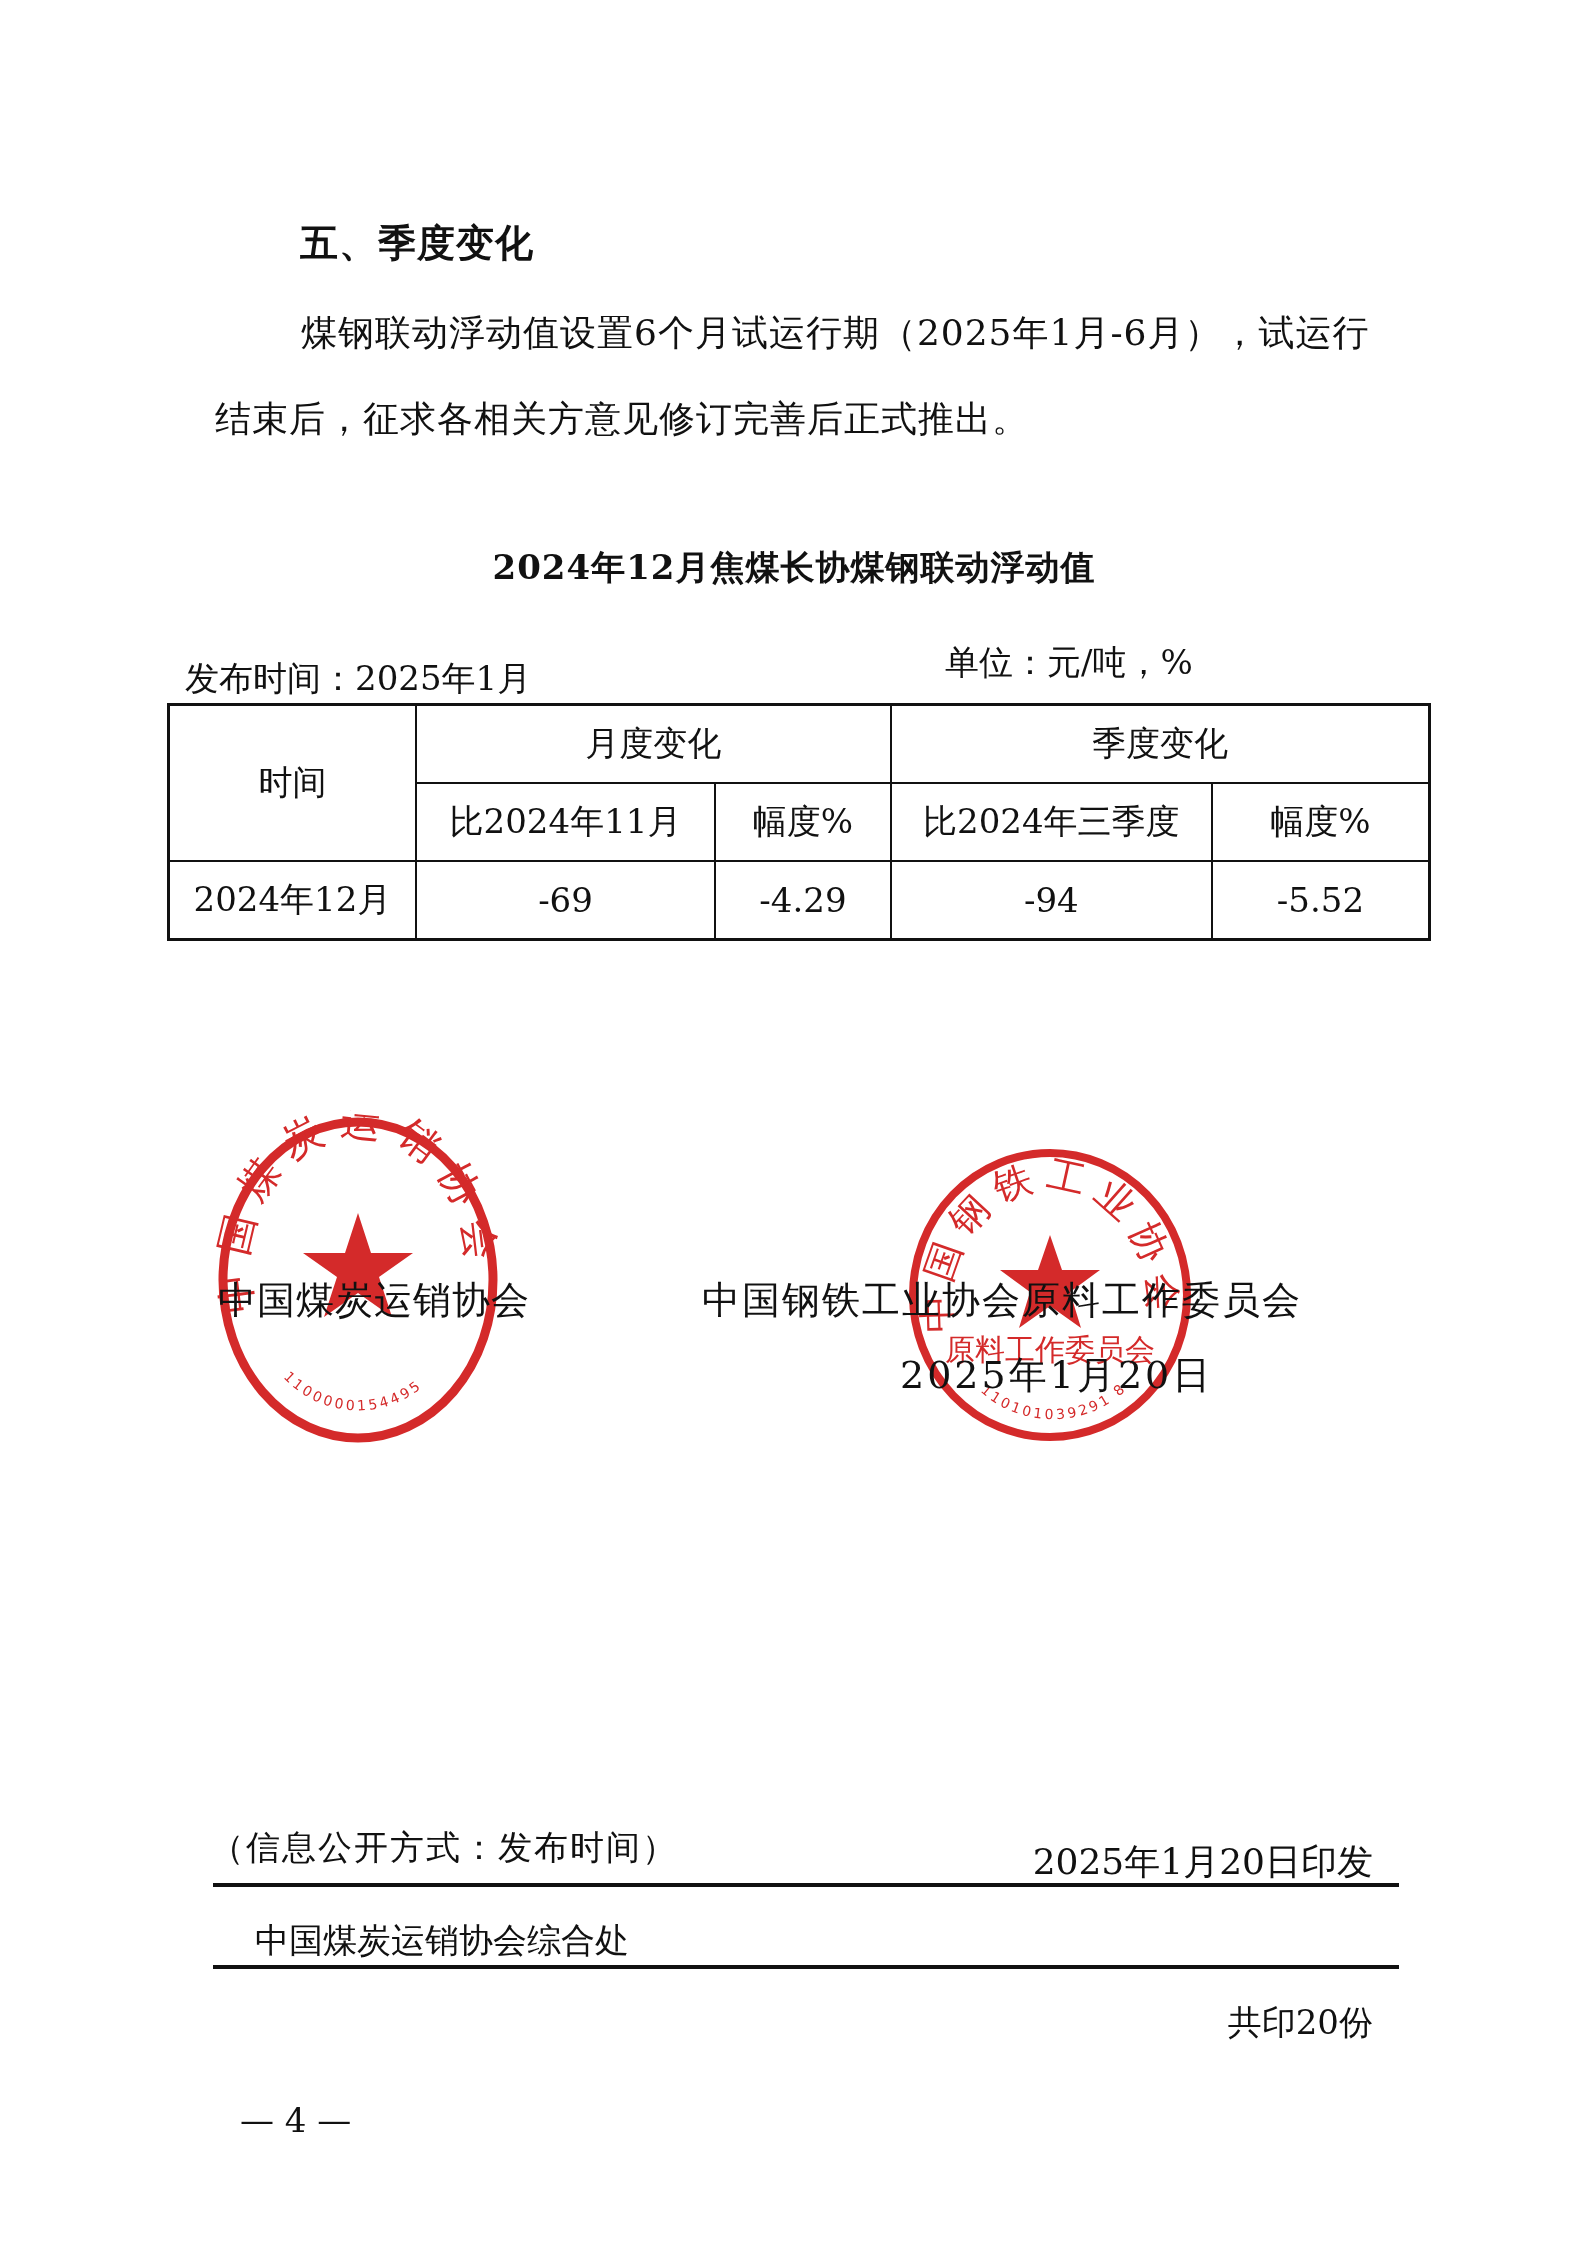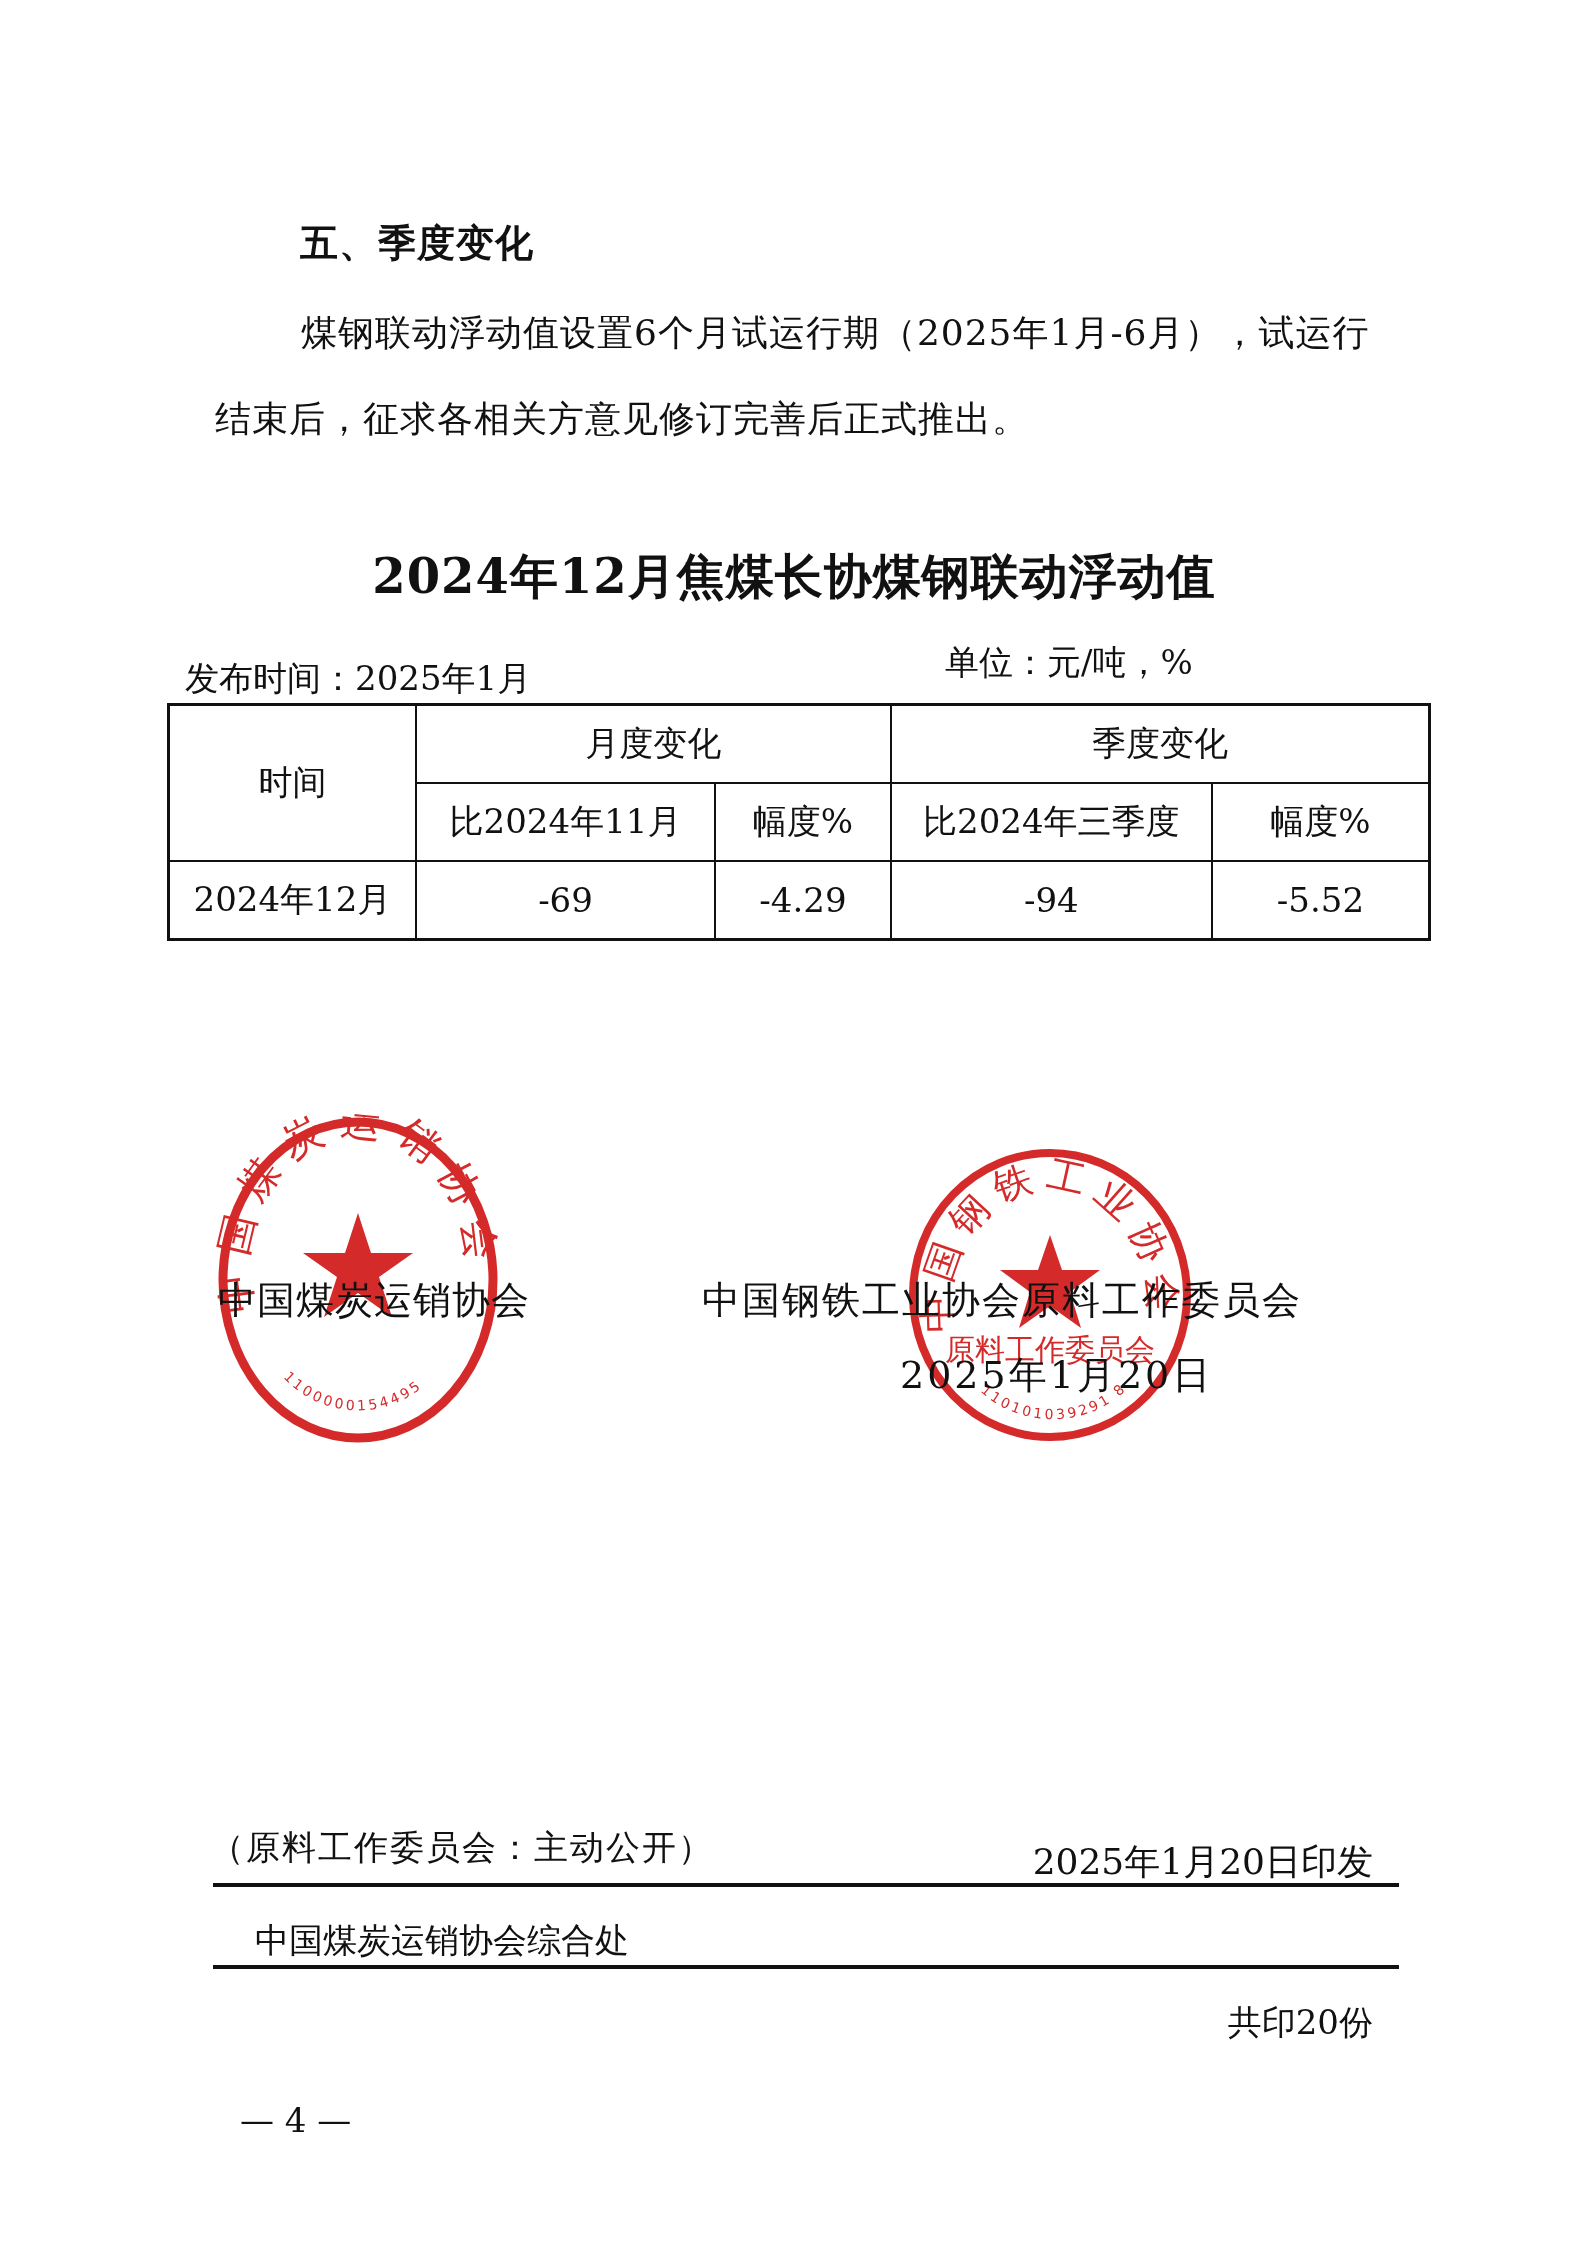--- a/index.html
+++ b/index.html
@@ -12,21 +12,21 @@
   .h-section {
     left: 300px; top: 218px; font-size: 38px; font-weight: bold;
     font-family: "DejaVu Sans", "Liberation Sans", sans-serif; letter-spacing: 1px;
   }
   .para {
     left: 215px; top: 290px; width: 1180px; font-size: 36px; line-height: 86px;
     text-indent: 86px; letter-spacing: 1px;
   }
   .tbl-title {
     left: 0; width: 1588px; top: 545px; text-align: center;
-    font-size: 48px; font-weight: bold; letter-spacing: 1px;
+    font-size: 34px; font-weight: bold; letter-spacing: 1px;
   }
   .meta-left { left: 185px; top: 640px; font-size: 34px; margin-top: 16px; }
   .meta-right { left: 945px; top: 640px; font-size: 34px; }
   table.data {
     position: absolute; left: 167px; top: 703px; width: 1264px;
     border-collapse: collapse; font-size: 34px;
   }
   table.data td {
     border: 2px solid #111; text-align: center; vertical-align: middle; padding: 0;
   }
@@ -113,19 +113,19 @@
   <text x="150" y="220" text-anchor="middle" font-size="30" fill="#d42a2a" font-family="DejaVu Sans, sans-serif">原料工作委员会</text>
   <text font-size="14" fill="#d42a2a" font-family="DejaVu Sans, sans-serif" letter-spacing="3">
     <textPath href="#arcRb" startOffset="8%">110101039291 8</textPath>
   </text>
 </svg>
 
 <div class="abs sign-left">中国煤炭运销协会</div>
 <div class="abs sign-right">中国钢铁工业协会原料工作委员会</div>
 <div class="abs sign-date">2025年1月20日</div>
 
-<div class="abs disclosure">（原料工作委员会：主动公开）</div>
+<div class="abs disclosure">（信息公开方式：发布时间）</div>
 <div class="rule" style="top:1883px"></div>
 <div class="abs footer-left">中国煤炭运销协会综合处</div>
 <div class="abs footer-right">2025年1月20日印发</div>
 <div class="rule" style="top:1965px"></div>
 <div class="abs copies">共印20份</div>
 <div class="abs pagenum">— 4 —</div>
 
 </body></html>

